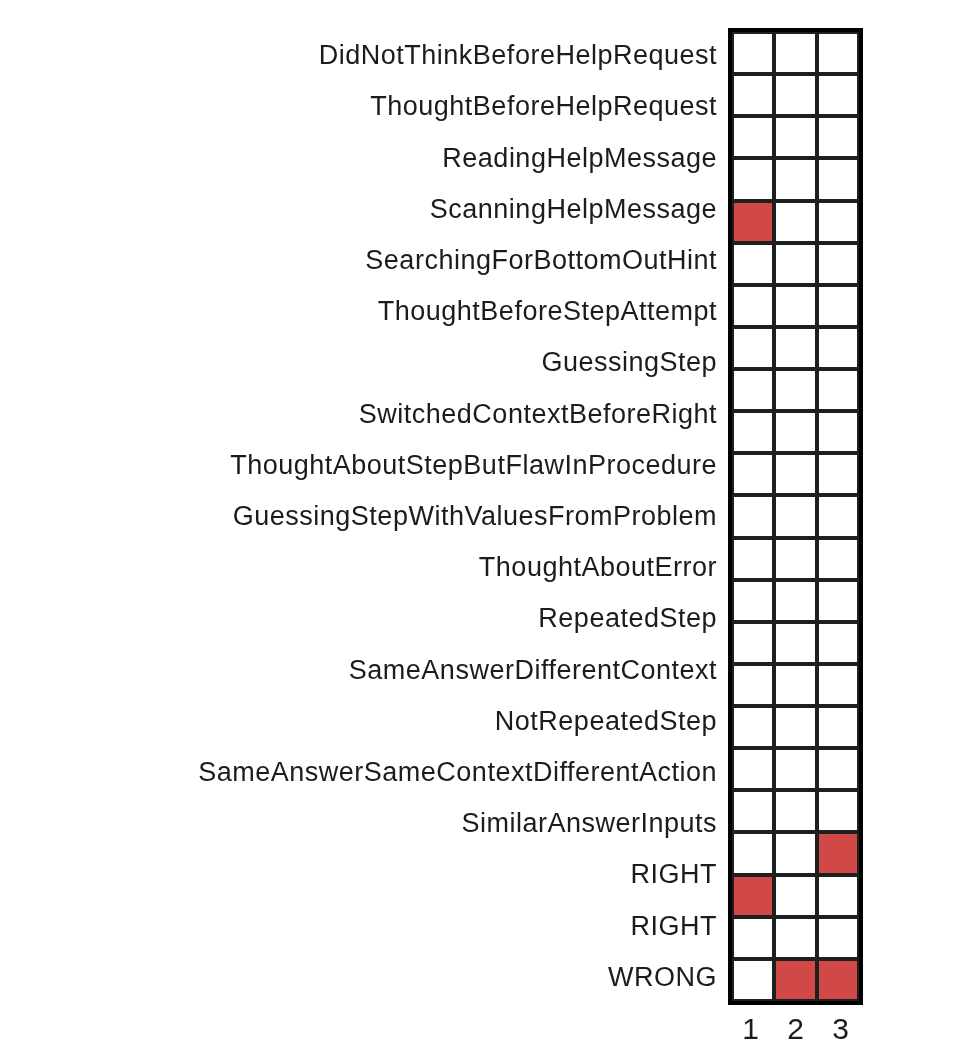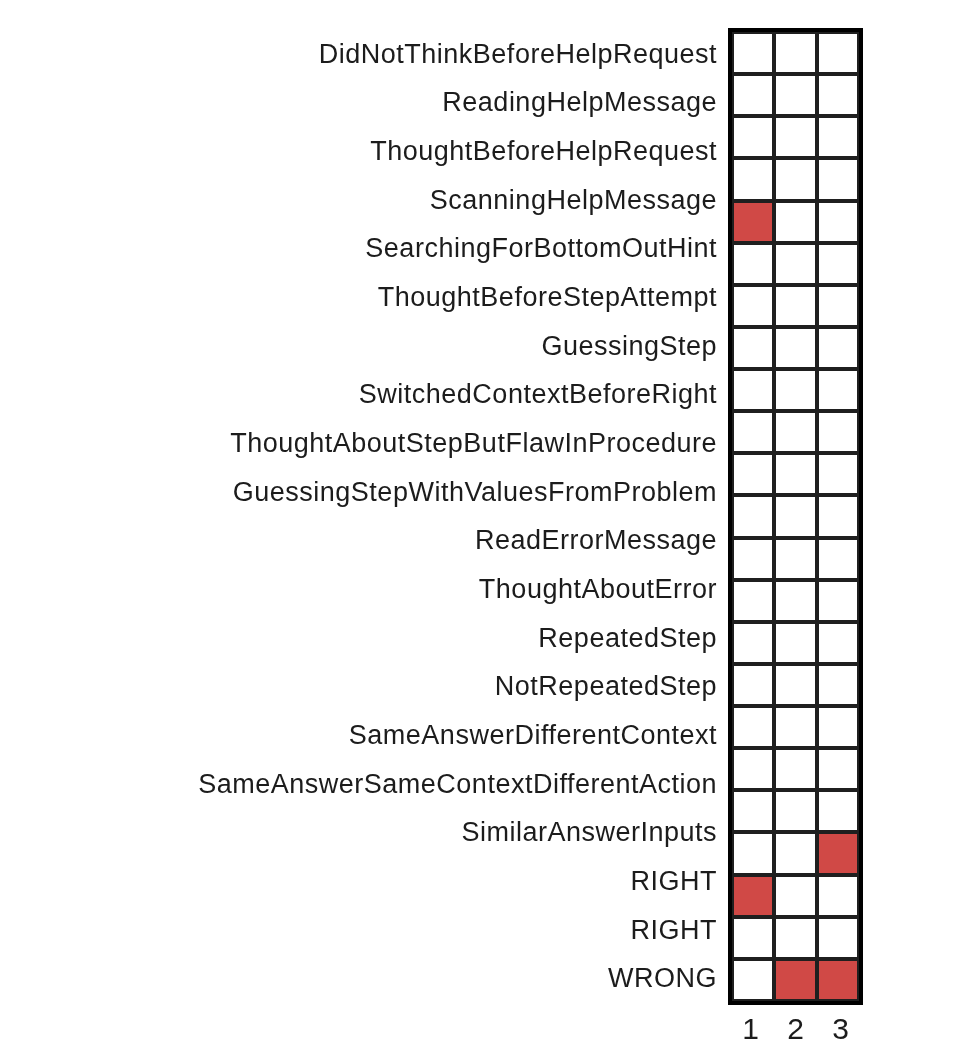--- a/index.html
+++ b/index.html
@@ -69,34 +69,33 @@
     color: #1c1c1c;
     line-height: 42px;
   }
 </style>
 </head>
 <body>
 
 <div class="figure">
   <div class="row-labels" id="row-labels">
       <div class="row-label">DidNotThinkBeforeHelpRequest</div>
+      <div class="row-label">ThoughtBeforeHelpRequest</div>
       <div class="row-label">ReadingHelpMessage</div>
-      <div class="row-label">ThoughtBeforeHelpRequest</div>
       <div class="row-label">ScanningHelpMessage</div>
       <div class="row-label">SearchingForBottomOutHint</div>
       <div class="row-label">ThoughtBeforeStepAttempt</div>
       <div class="row-label">GuessingStep</div>
       <div class="row-label">SwitchedContextBeforeRight</div>
       <div class="row-label">ThoughtAboutStepButFlawInProcedure</div>
       <div class="row-label">GuessingStepWithValuesFromProblem</div>
-      <div class="row-label">ReadErrorMessage</div>
       <div class="row-label">ThoughtAboutError</div>
       <div class="row-label">RepeatedStep</div>
+      <div class="row-label">SameAnswerDifferentContext</div>
       <div class="row-label">NotRepeatedStep</div>
-      <div class="row-label">SameAnswerDifferentContext</div>
       <div class="row-label">SameAnswerSameContextDifferentAction</div>
       <div class="row-label">SimilarAnswerInputs</div>
       <div class="row-label">RIGHT</div>
       <div class="row-label">RIGHT</div>
       <div class="row-label">WRONG</div>
     </div>
   <div class="heatmap-grid" id="heatmap-grid" style="border-color: rgb(0, 0, 0);">
       <div class="heatmap-cell" style="border-color: rgb(31, 31, 31); background: rgb(255, 255, 255);"></div>
       <div class="heatmap-cell" style="border-color: rgb(31, 31, 31); background: rgb(255, 255, 255);"></div>
       <div class="heatmap-cell" style="border-color: rgb(31, 31, 31); background: rgb(255, 255, 255);"></div>

